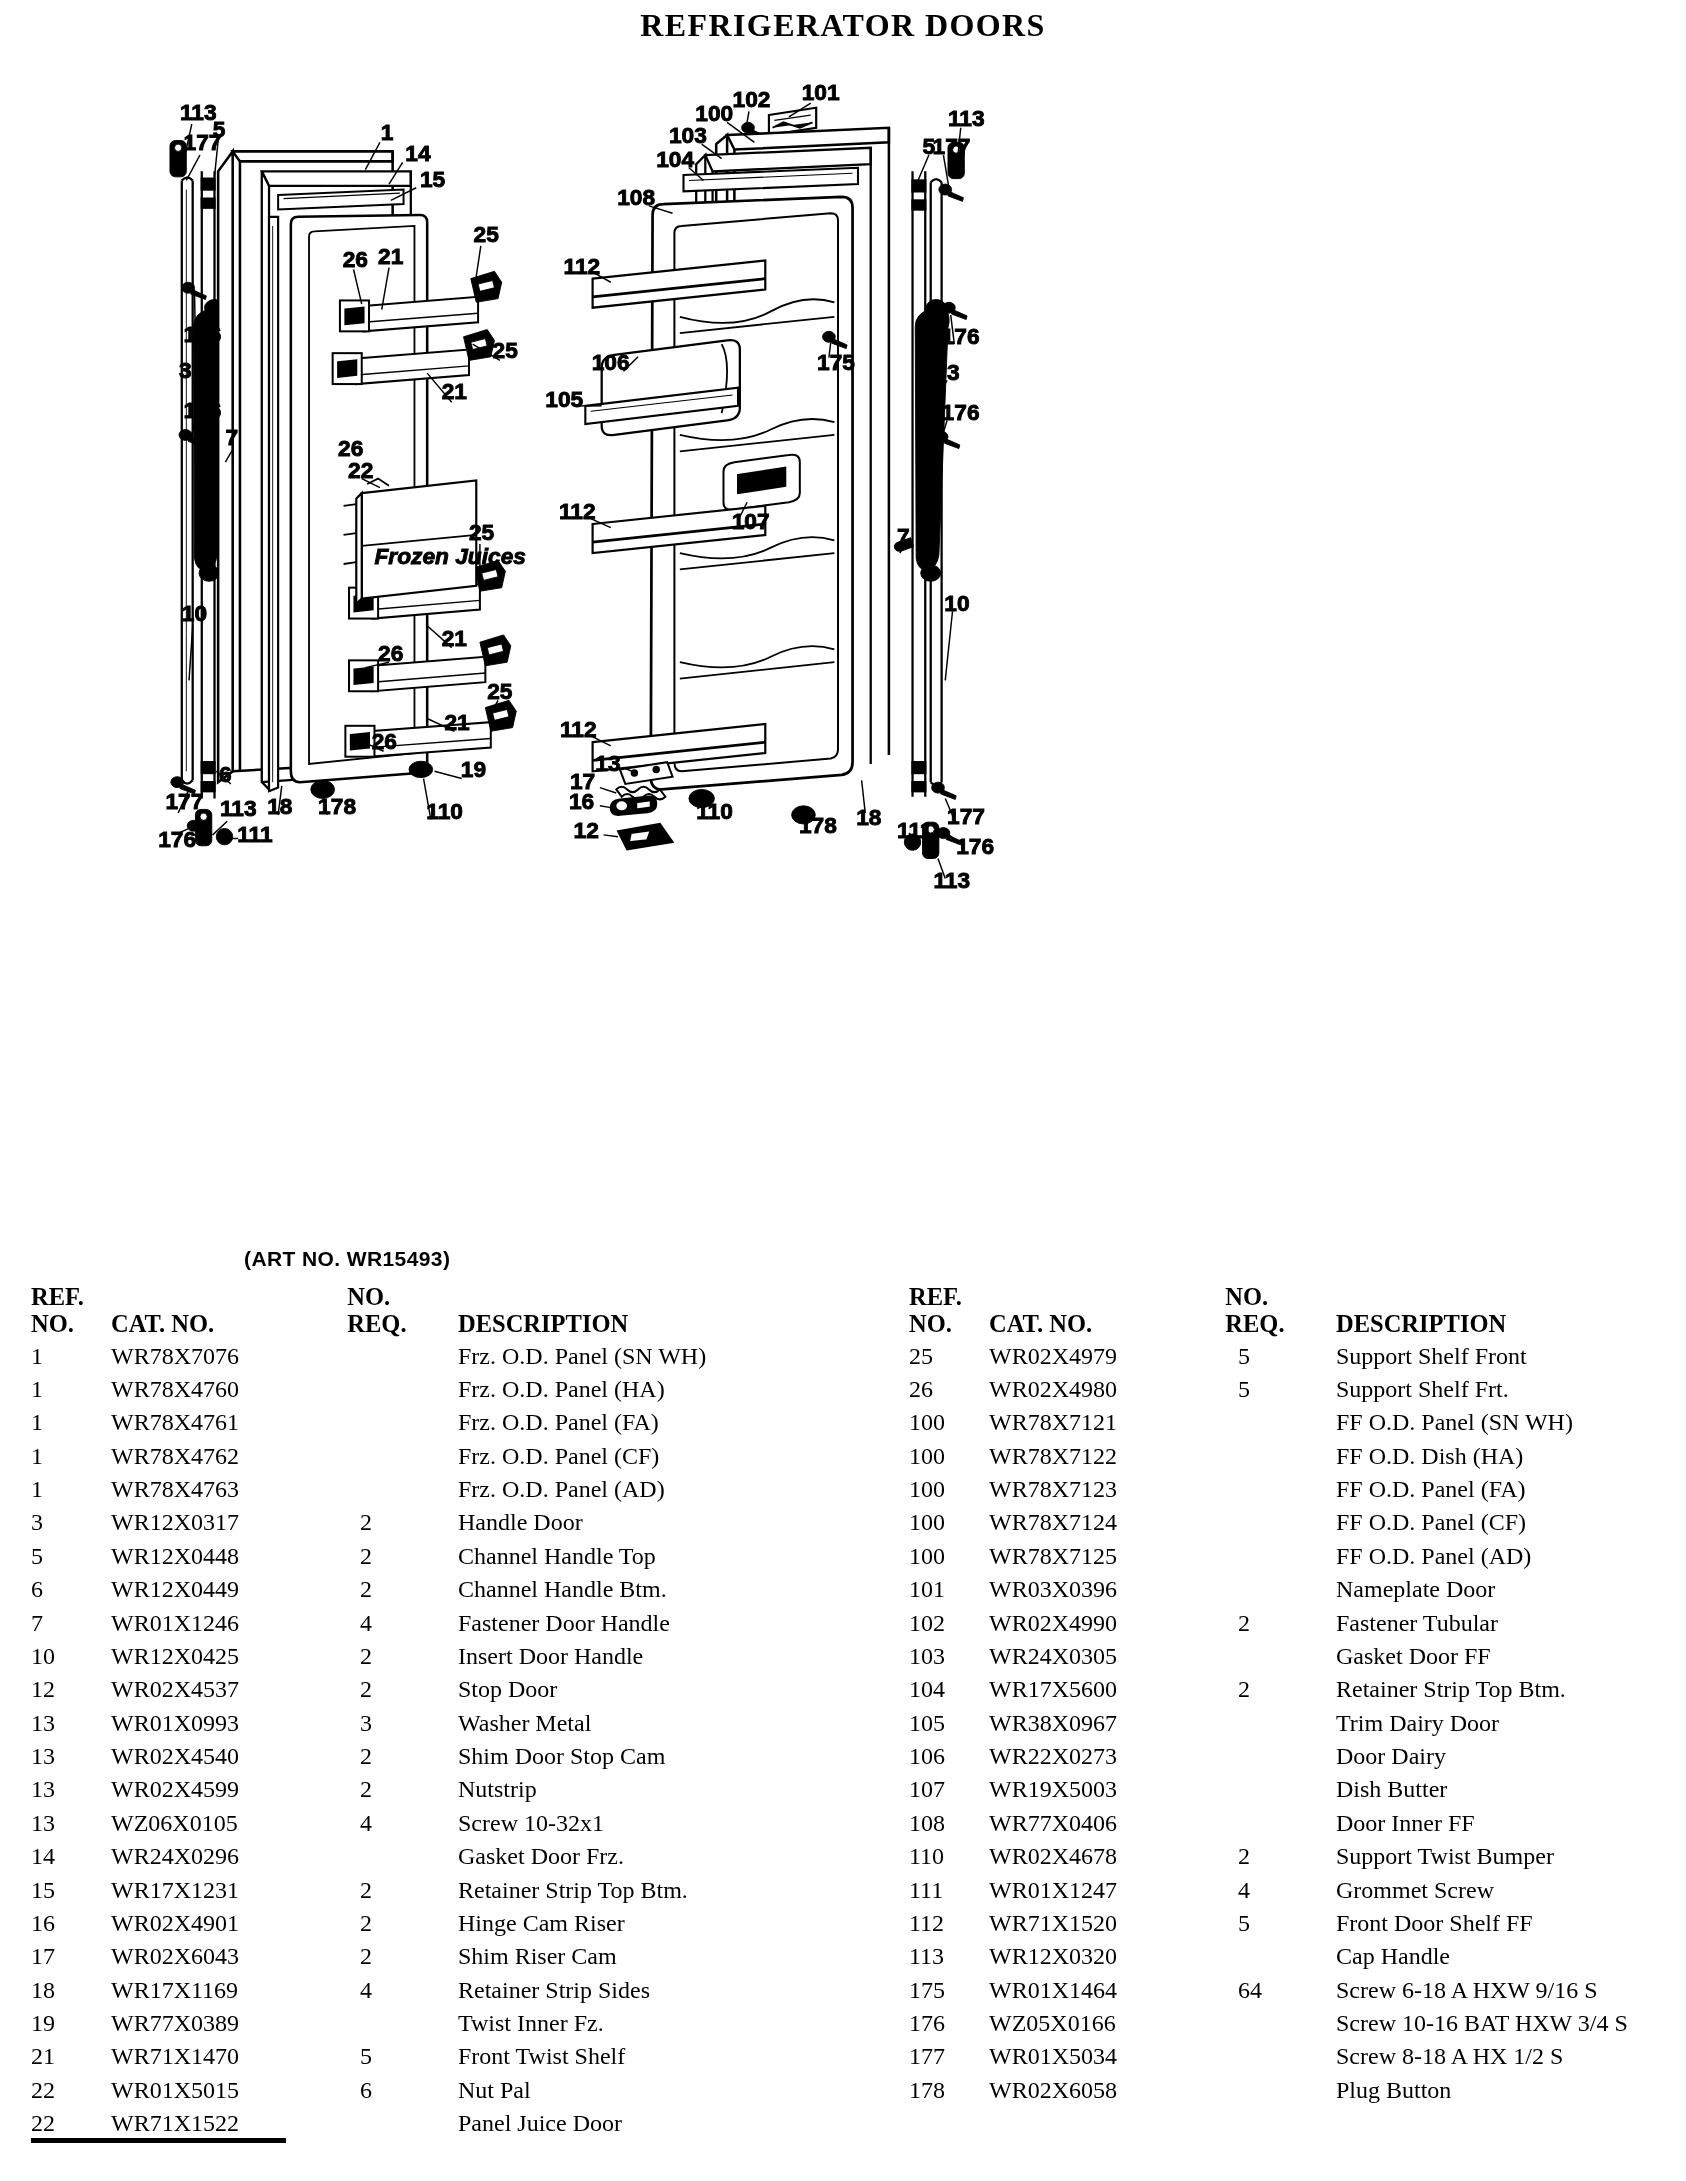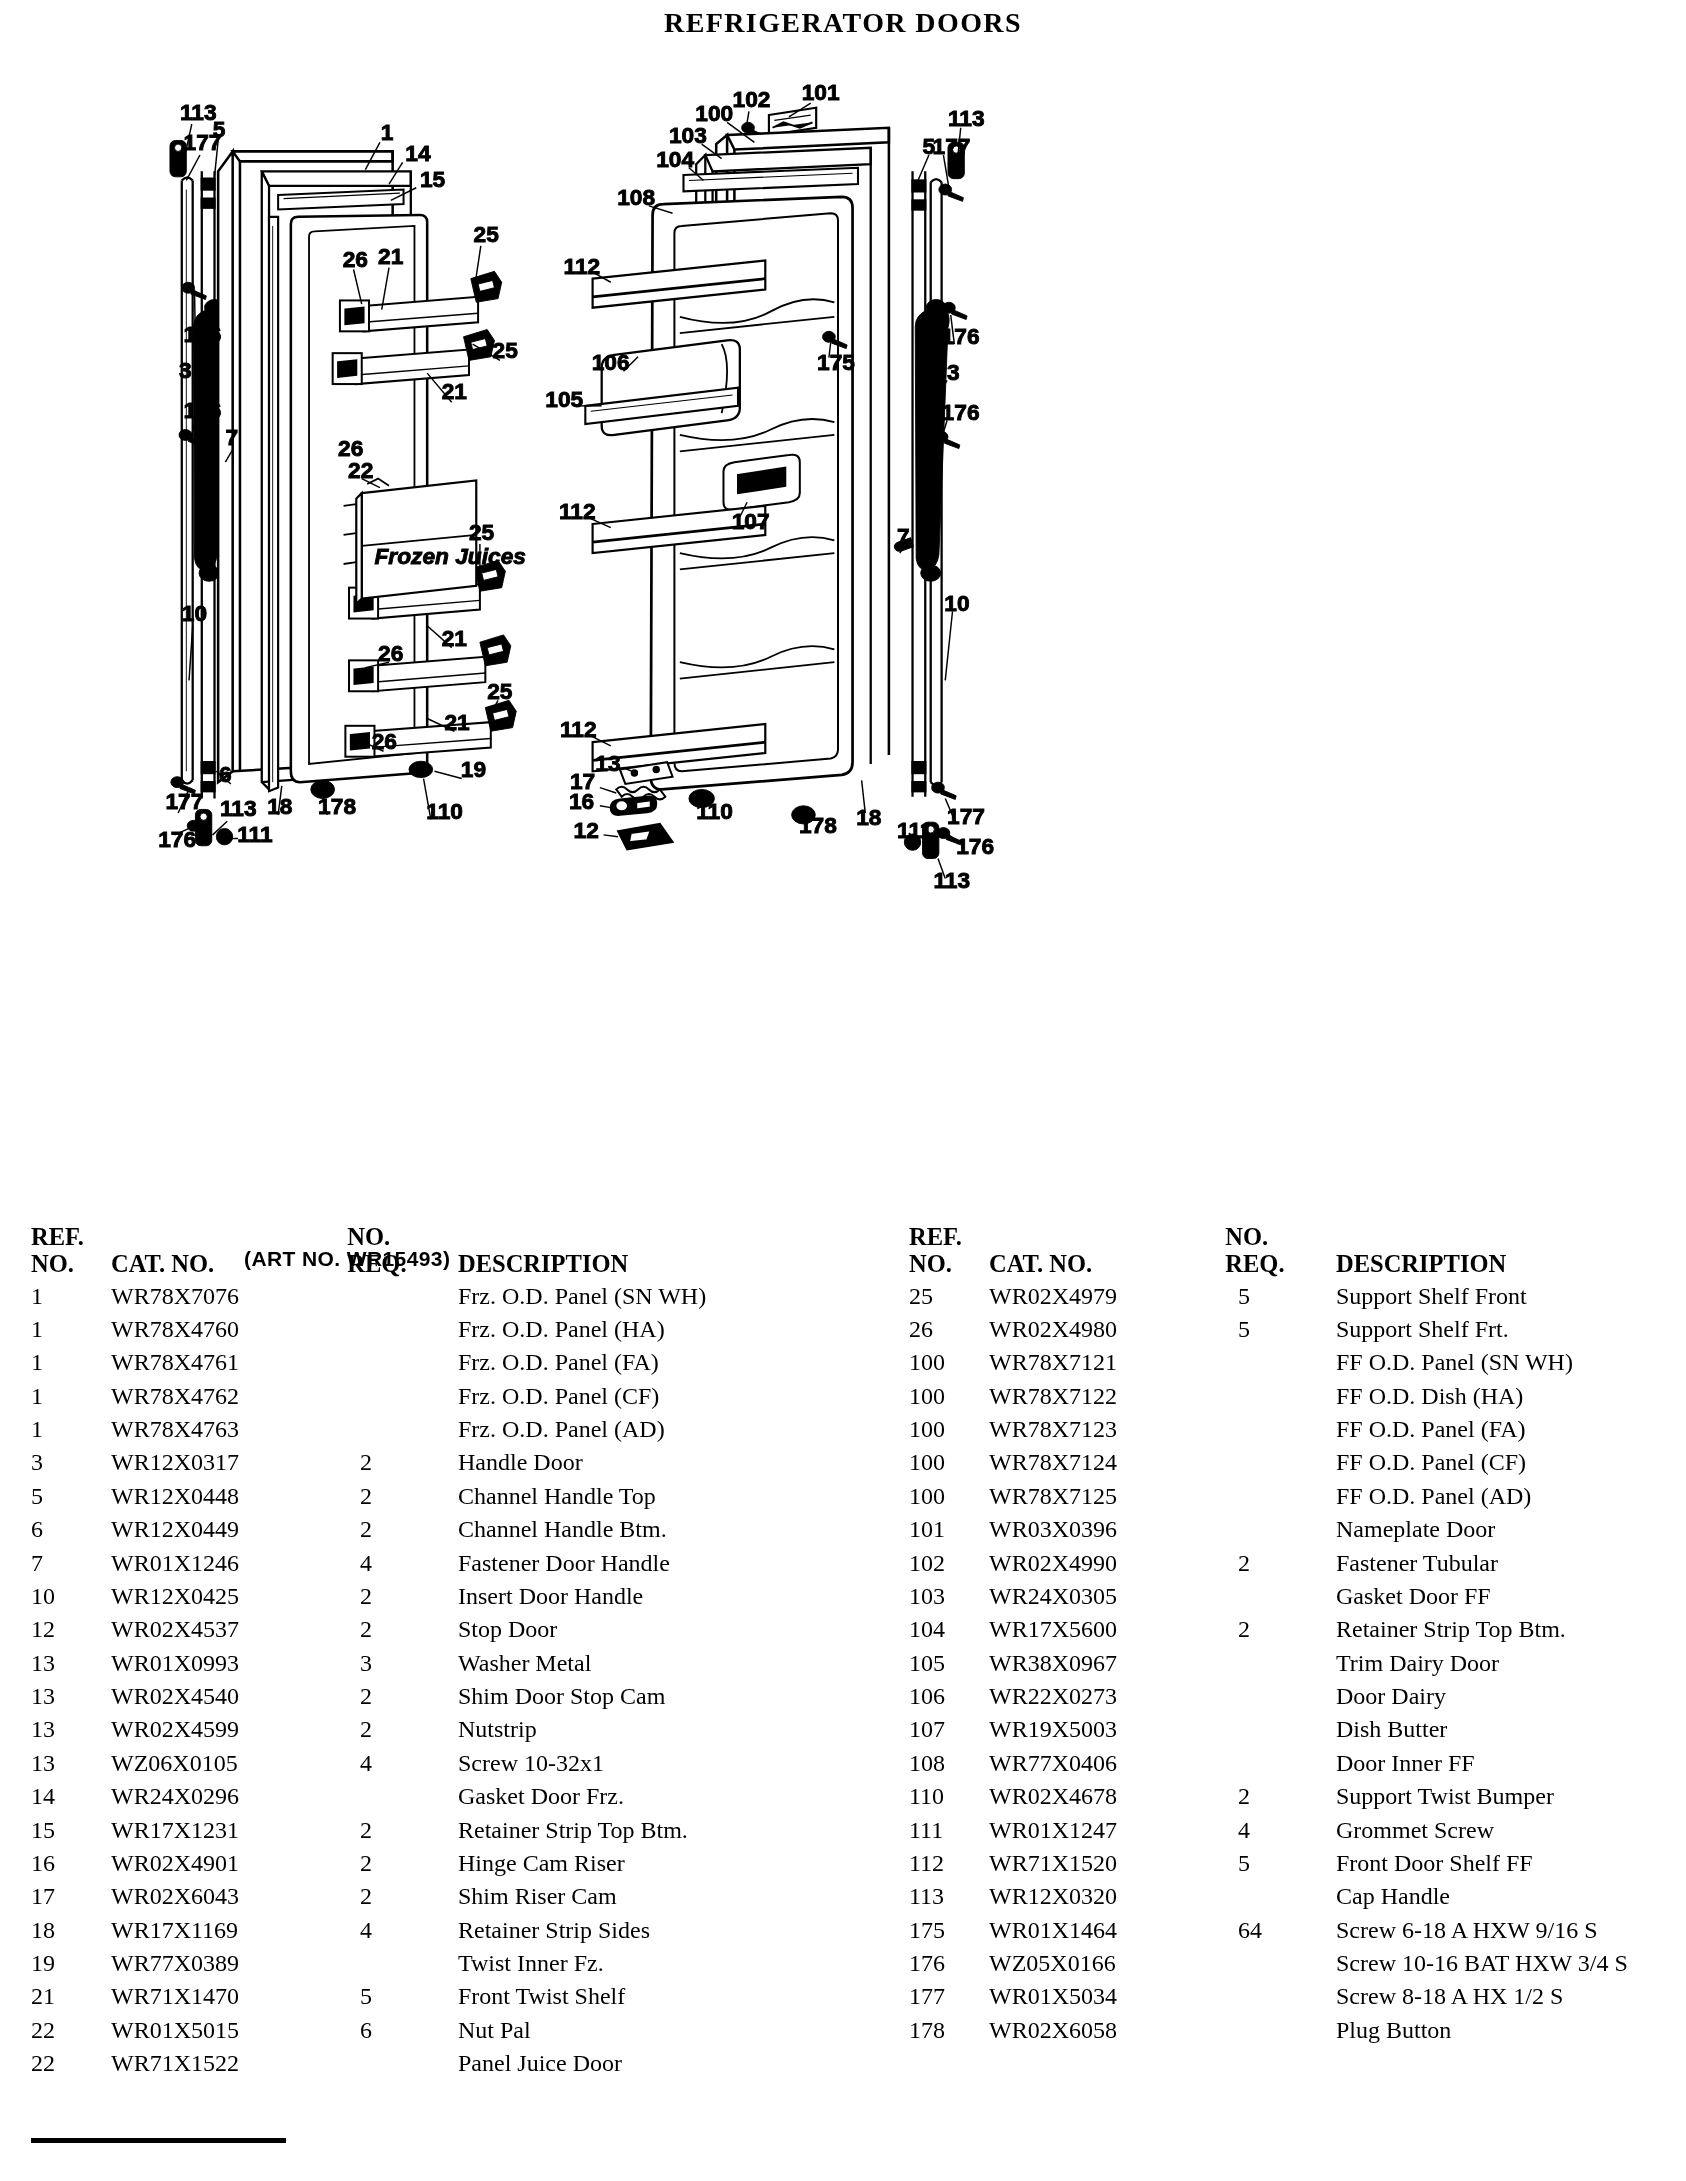--- a/index.html
+++ b/index.html
@@ -10,37 +10,37 @@
     color:#000;
     position:relative;
     overflow:hidden;
   }
   
   .page-title{
     position:absolute;left:0;top:7.3px;width:1686px;
     text-align:center;
     font-family:"Liberation Serif", serif;
     font-weight:bold;
-    font-size:28px;
+    font-size:32px;
     letter-spacing:1.4px;
   }
   
   .diagram-stage{
     position:absolute;left:0;top:44px;width:1686px;height:1200px;
   }
   .diagram-stage svg{display:block;}
   
   .art-no{
     position:absolute;left:244px;top:1247px;
     font-family:"Liberation Sans", sans-serif;
     font-weight:bold;font-size:21px;letter-spacing:0.4px;
   }
   
   .tables{
-    position:absolute;left:0;top:1220px;width:1686px;height:902px;
+    position:absolute;left:0;top:1280px;width:1686px;height:902px;
   }
   .parts-table{
     position:absolute;top:0;
     font-family:"Liberation Serif", serif;
   }
   #table-left{left:31px;width:809px;}
   #table-right{left:909px;width:777px;}
   table{border-collapse:collapse;width:100%;}
   th,td{
     text-align:left;

